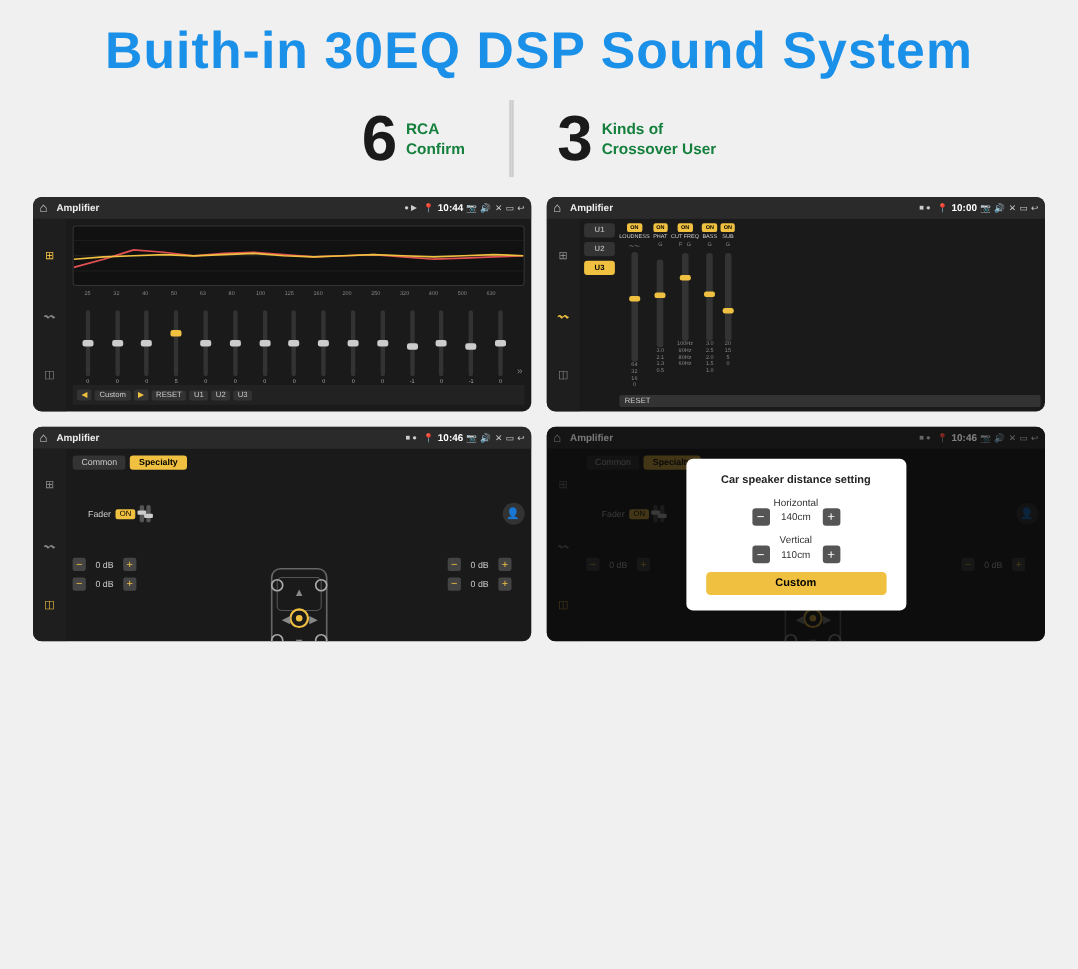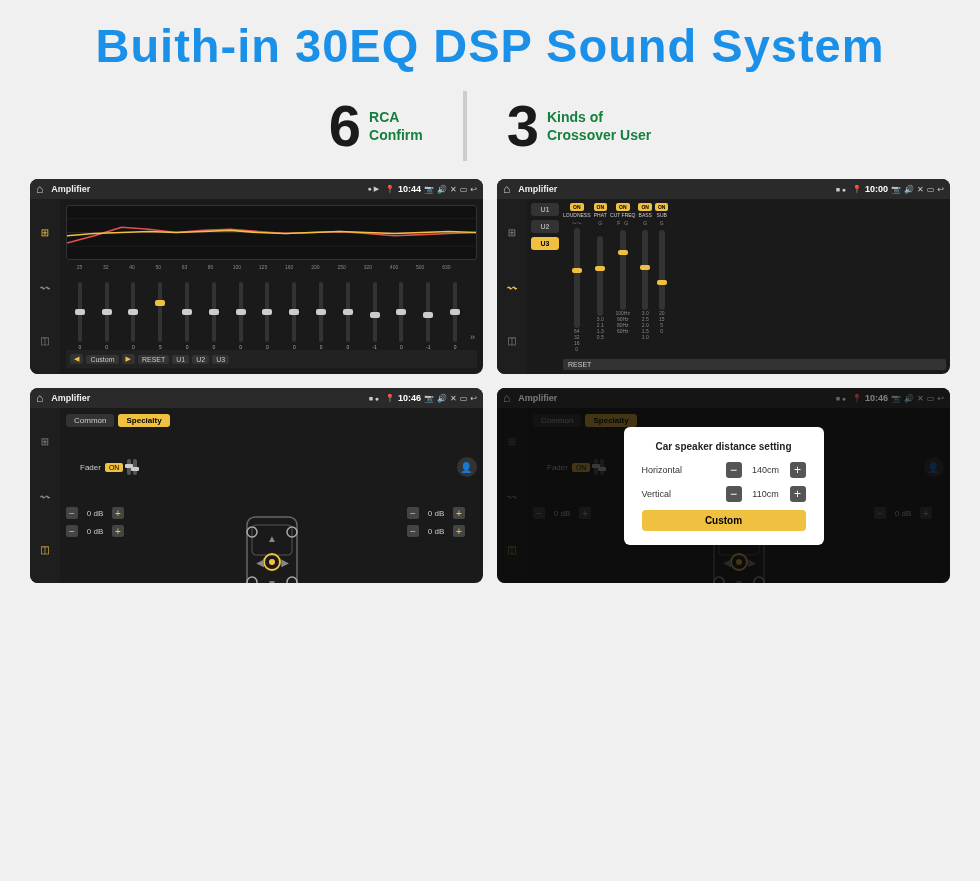--- a/index.html
+++ b/index.html
@@ -353,22 +353,23 @@
     .dialog-title {
       font-size: 10px;
       font-weight: bold;
       color: #222;
       text-align: center;
       margin-bottom: 10px;
     }
     .dialog-row {
       display: flex;
       align-items: center;
-      justify-content: space-between;
+      justify-content: flex-end;
       margin-bottom: 8px;
+      flex-direction: column;
     }
     .dialog-row-label { font-size: 9px; color: #333; }
     .dialog-control {
       display: flex;
       align-items: center;
       gap: 4px;
     }
     .dialog-minus, .dialog-plus {
       width: 16px;
       height: 16px;

